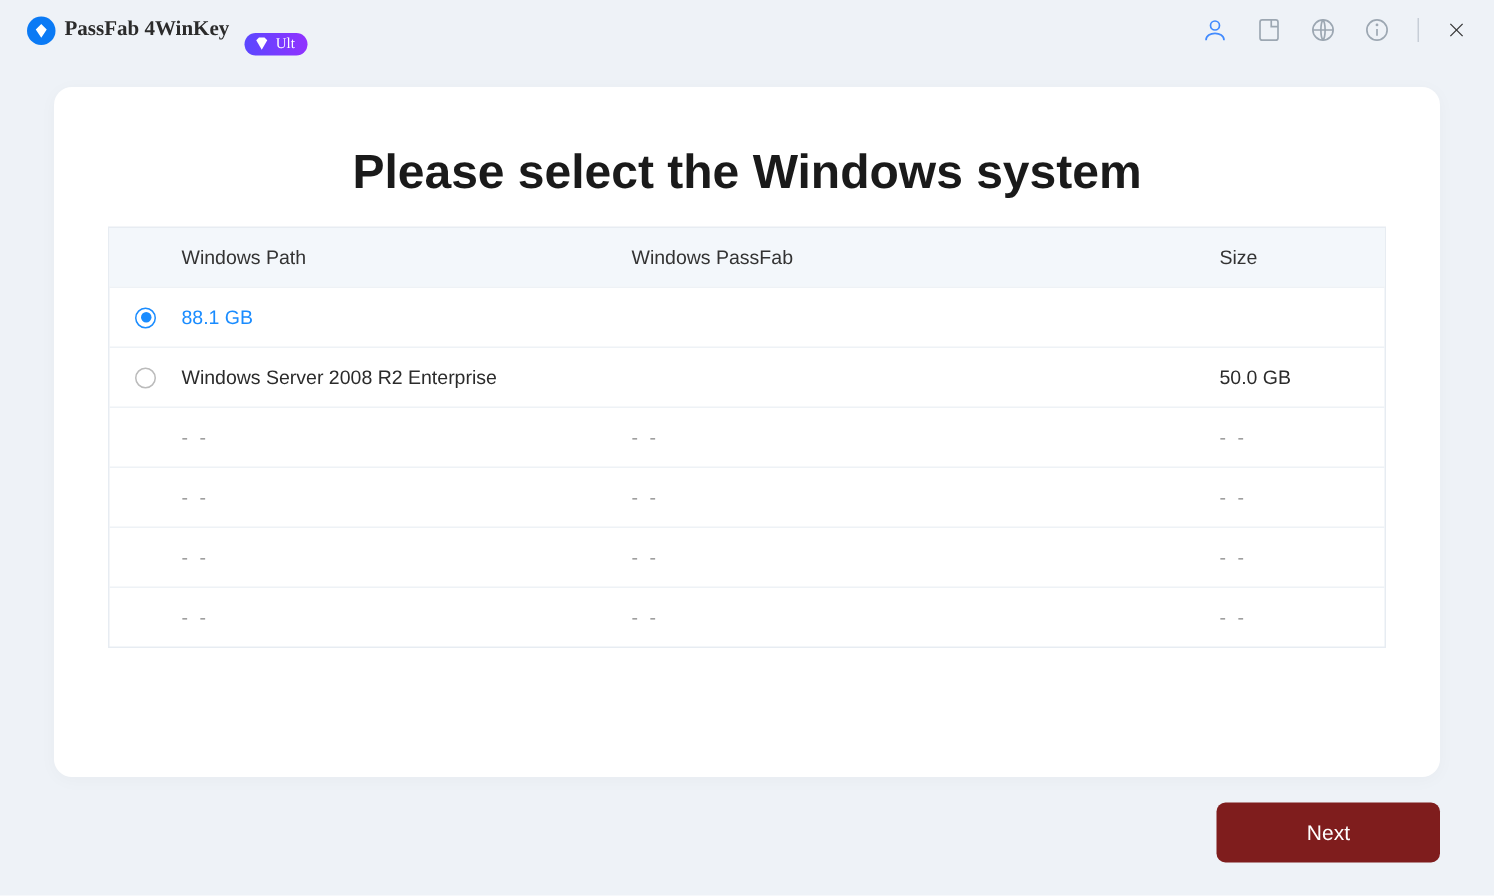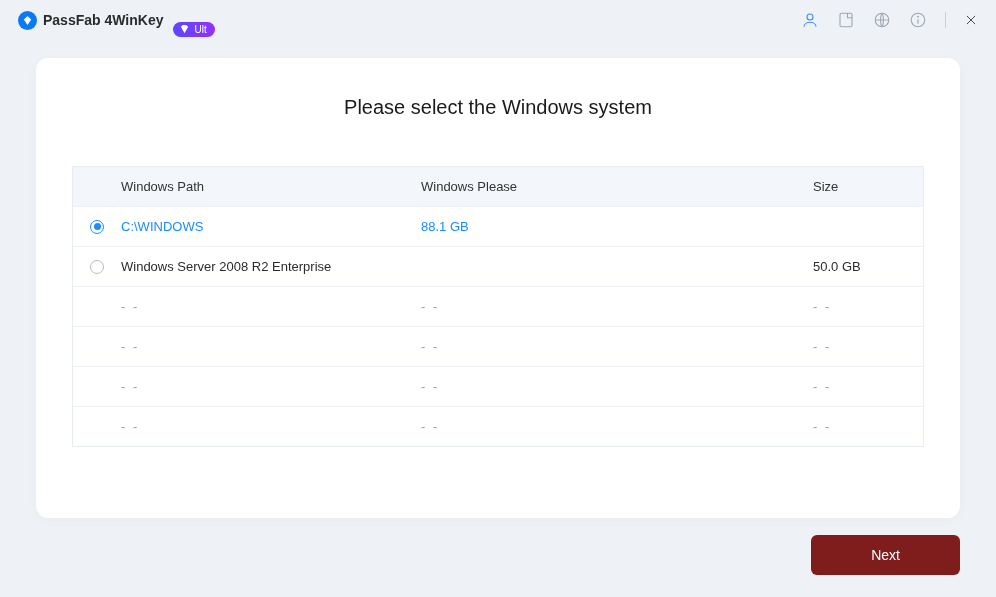--- a/index.html
+++ b/index.html
@@ -18,20 +18,21 @@
       display: flex;
       align-items: center;
       justify-content: space-between;
       padding: 10px 18px;
       height: 40px;
     }
     .titlebar-left {
       display: flex;
       align-items: center;
       gap: 6px;
+      font-family: Liberation Serif, serif;
     }
     .app-logo {
       width: 19px;
       height: 19px;
       background: #0a7af5;
       border-radius: 50%;
       display: flex;
       align-items: center;
       justify-content: center;
     }
@@ -96,24 +97,24 @@
     .card {
       background: white;
       margin: 18px 36px 0 36px;
       border-radius: 12px;
       padding: 38px 36px 60px 36px;
       box-shadow: 0 2px 12px rgba(0,0,0,0.03);
       height: 460px;
     }
     .card-title {
       text-align: center;
-      font-size: 20px;
-      font-weight: 400;
+      font-size: 32px;
+      font-weight: 700;
       color: #1a1a1a;
-      margin-bottom: 47px;
+      margin-bottom: 18px;
     }
     .table {
       width: 100%;
       border: 1px solid #e7ecf2;
     }
     .table-header {
       display: flex;
       background: #f3f7fb;
       padding: 12px 0;
       font-size: 13px;
@@ -236,29 +237,28 @@
       </svg>
   </div>
 </div>
 
 <div class="card">
   <h1 class="card-title">Please select the Windows system</h1>
   <div class="table">
     <div class="table-header">
       <div class="col-radio"></div>
       <div class="col-path">Windows Path</div>
-      <div class="col-version">Windows Please</div>
+      <div class="col-version">Windows PassFab</div>
       <div class="col-size">Size</div>
     </div>
     <div id="table-body">
         <div class="table-row selected">
           <div class="col-radio">
             <div class="radio checked"></div>
           </div>
-          <div class="col-path cell">C:\WINDOWS</div>
           <div class="col-size cell">88.1 GB</div>
         </div>
         <div class="table-row">
           <div class="col-radio">
             <div class="radio"></div>
           </div>
           <div class="col-version cell">Windows Server 2008 R2 Enterprise</div>
           <div class="col-size cell">50.0 GB</div>
         </div>
         <div class="table-row">

